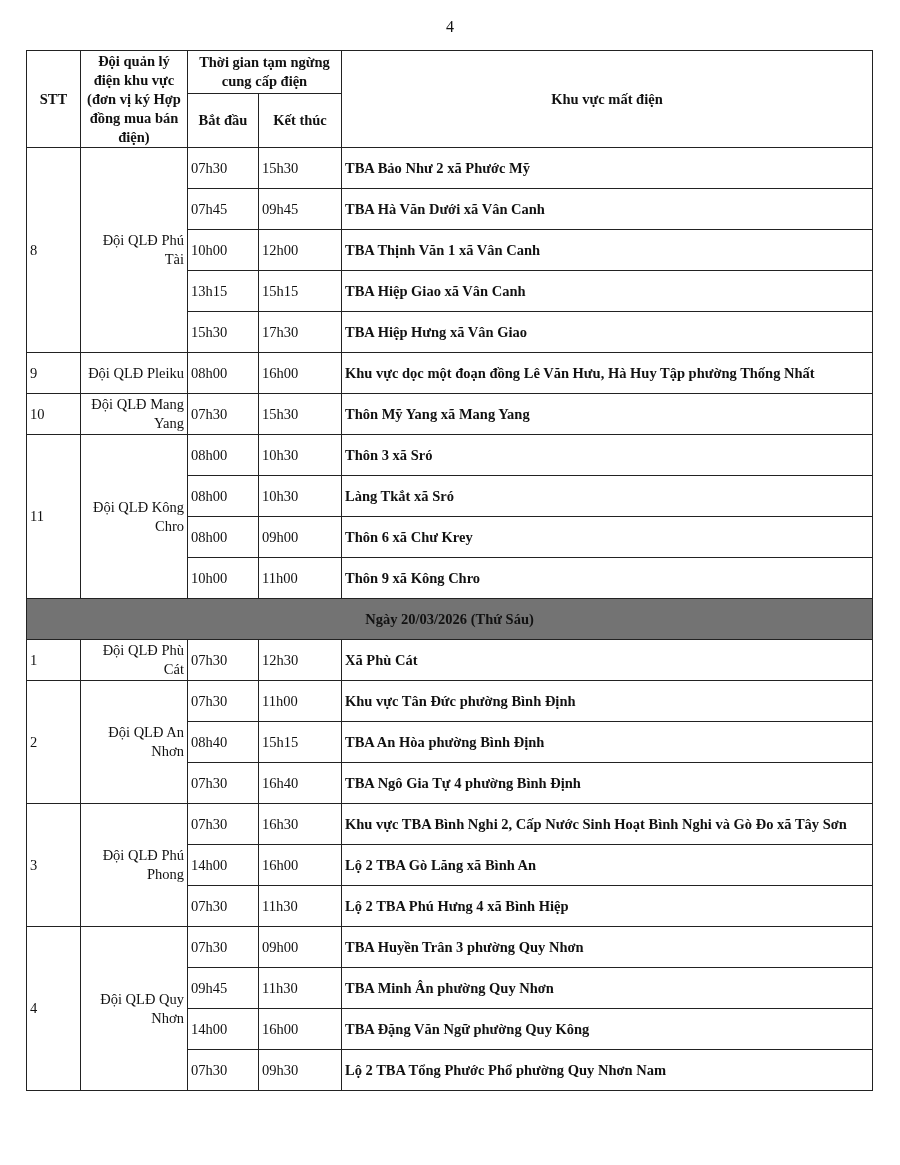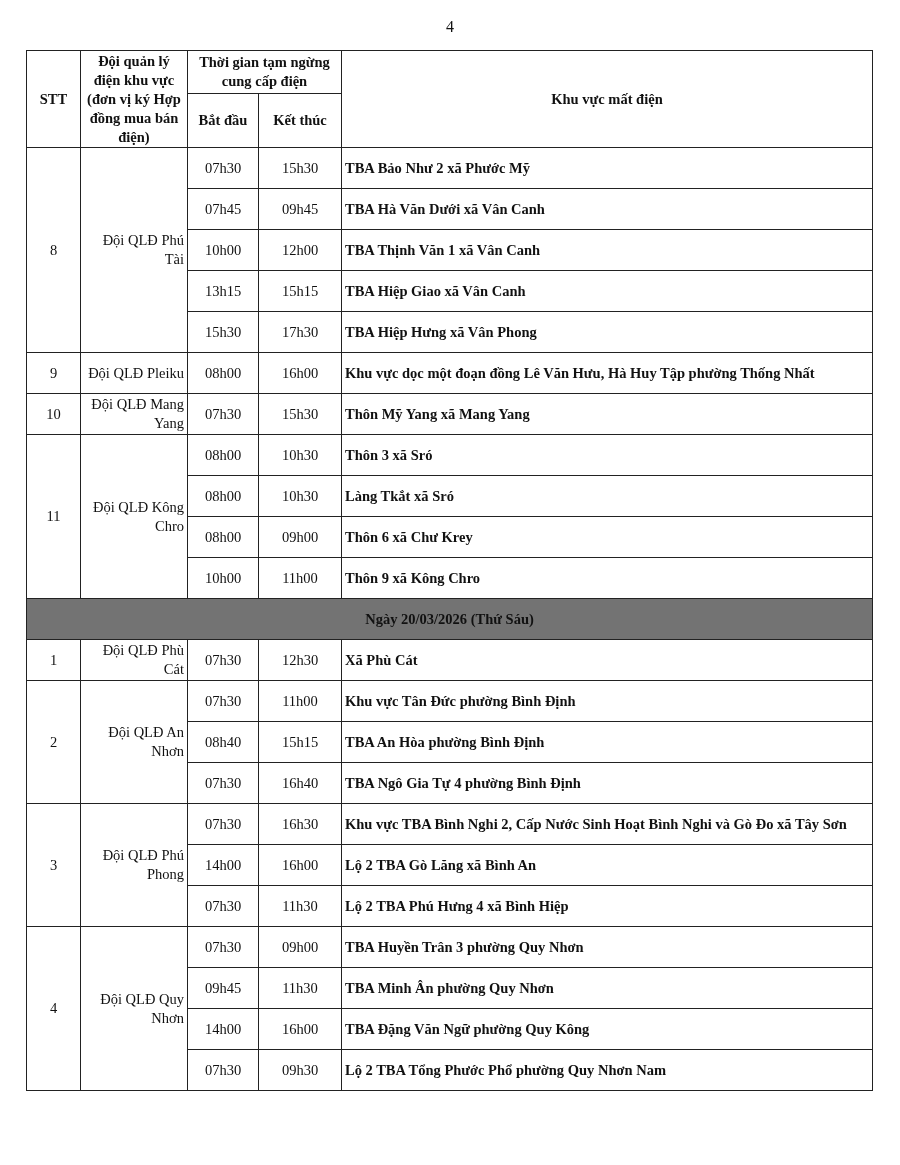--- a/index.html
+++ b/index.html
@@ -23,21 +23,21 @@
     border: 1.3px solid #222;
     padding: 0 3px;
     vertical-align: middle;
   }
   table.schedule th { font-weight: bold; text-align: center; line-height: 19px; margin-top: 24px; }
   .col-stt { width: 54px; }
   .col-team { width: 107px; }
   .col-start { width: 71px; }
   .col-end { width: 83px; }
   tr.data-row td { height: 40px; }
-  td.c { text-align: center; }
+  td.c { }
   td.team { text-align: right; line-height: 19px; }
   td.area { text-align: left; padding-left: 3px; font-weight: bold; }
   tr.date-row td {
     height: 40px; background: #737373; text-align: center; font-weight: bold;
   }
   th.h1 { height: 42px; }
   th.h2 { height: 53px; }
 </style>
 </head>
 <body>
@@ -83,21 +83,21 @@
         <td class="area">TBA  Thịnh Văn 1 xã Vân Canh</td>
       </tr>
       <tr class="data-row">
         <td class="c">13h15</td>
         <td class="c">15h15</td>
         <td class="area">TBA  Hiệp Giao xã Vân Canh</td>
       </tr>
       <tr class="data-row">
         <td class="c">15h30</td>
         <td class="c">17h30</td>
-        <td class="area">TBA Hiệp Hưng xã Vân Phong</td>
+        <td class="area">TBA Hiệp Hưng xã Vân Giao</td>
       </tr>
       <tr class="data-row">
         <td class="c" rowspan="1">9</td>
         <td class="team" rowspan="1">Đội QLĐ Pleiku</td>
         <td class="c">08h00</td>
         <td class="c">16h00</td>
         <td class="area">Khu vực dọc một đoạn đồng Lê Văn Hưu, Hà Huy Tập phường Thống Nhất</td>
       </tr>
       <tr class="data-row">
         <td class="c" rowspan="1">10</td>

